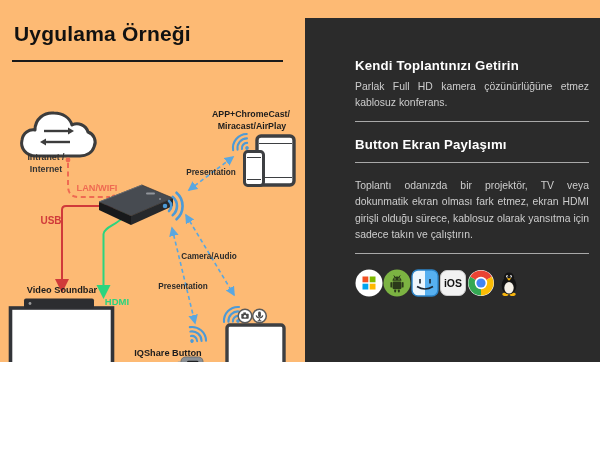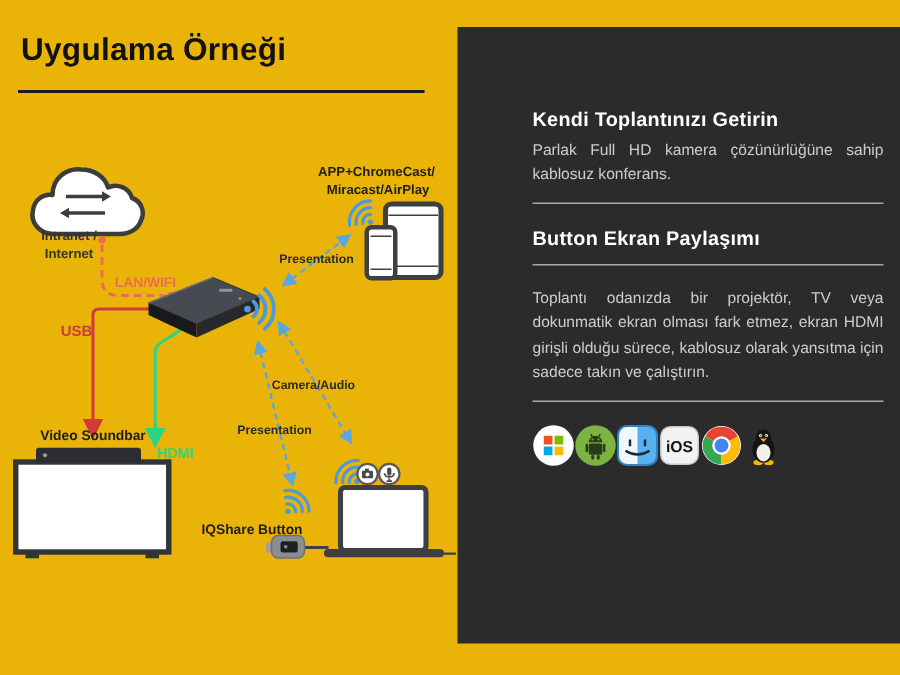--- a/index.html
+++ b/index.html
@@ -1,27 +1,27 @@
 <!DOCTYPE html>
 <html><head>
 <meta charset="utf-8">
 <style>
   html,body{margin:0;padding:0;background:#fff;}
-  .stage{position:relative;width:600px;height:450px;background:#eab308;overflow:hidden;
+  .stage{position:relative;width:600px;height:362px;background:#fdba74;overflow:hidden;
          font-family:"Liberation Sans",sans-serif;}
   
   .page-title{position:absolute;left:14px;top:22px;margin:0;font-size:21px;font-weight:bold;
               color:#111;letter-spacing:.2px;}
   .title-rule{position:absolute;left:12px;top:60px;width:271px;height:2px;background:#1a1a1a;}
   .diagram{position:absolute;left:0;top:0;width:305px;height:450px;}
   .diagram text{font-family:"Liberation Sans",sans-serif;font-weight:bold;}
   
   .panel{position:absolute;left:305px;top:18px;width:295px;height:411px;background:#2b2b2b;
          box-sizing:border-box;padding:40px 11px 0 50px;overflow:hidden;}
-  .panel h2{margin:14px 0 6px 0;font-size:13.2px;font-weight:bold;color:#ffffff;letter-spacing:.2px;}
+  .panel h2{margin:0 0 6px 0;font-size:13.2px;font-weight:bold;color:#ffffff;letter-spacing:.2px;}
   .panel p{margin:0;font-size:10.4px;line-height:1.55;color:#cdcdcd;text-align:justify;}
   .divider{height:1px;background:#a9a9a9;margin:10px 0 15px 0;}
   .os-row{display:flex;align-items:center;gap:0;margin-top:8px;}
   .os-icon{width:28px;height:28px;display:inline-block;}
   .os-icon svg{display:block;}
 </style>
 </head>
 <body>
 
 <div class="stage">
@@ -155,21 +155,21 @@
       <rect x="181" y="357" width="22" height="15" rx="4.5" fill="#8a8f94" stroke="#6b7075" stroke-width="1"></rect>
       <rect x="187" y="360.8" width="11.5" height="7.5" rx="1.5" fill="#1f2023"></rect>
       <circle cx="190.5" cy="364.5" r="1.2" fill="#8a8f94"></circle>
     </g>
   </svg>
 
   <div class="panel">
 
     <section>
       <h2>Kendi Toplantınızı Getirin</h2>
-      <p>Parlak Full HD kamera çözünürlüğüne sahip kablosuz konferans.</p>
+      <p>Parlak Full HD kamera çözünürlüğüne etmez kablosuz konferans.</p>
     </section>
     <div class="divider"></div>
 
     <section>
       <h2>Button Ekran Paylaşımı</h2>
     </section>
     <div class="divider"></div>
 
     <section>
       <p>Toplantı odanızda bir projektör, TV veya dokunmatik ekran olması fark etmez, ekran HDMI girişli olduğu sürece, kablosuz olarak yansıtma için sadece takın ve çalıştırın.</p>

